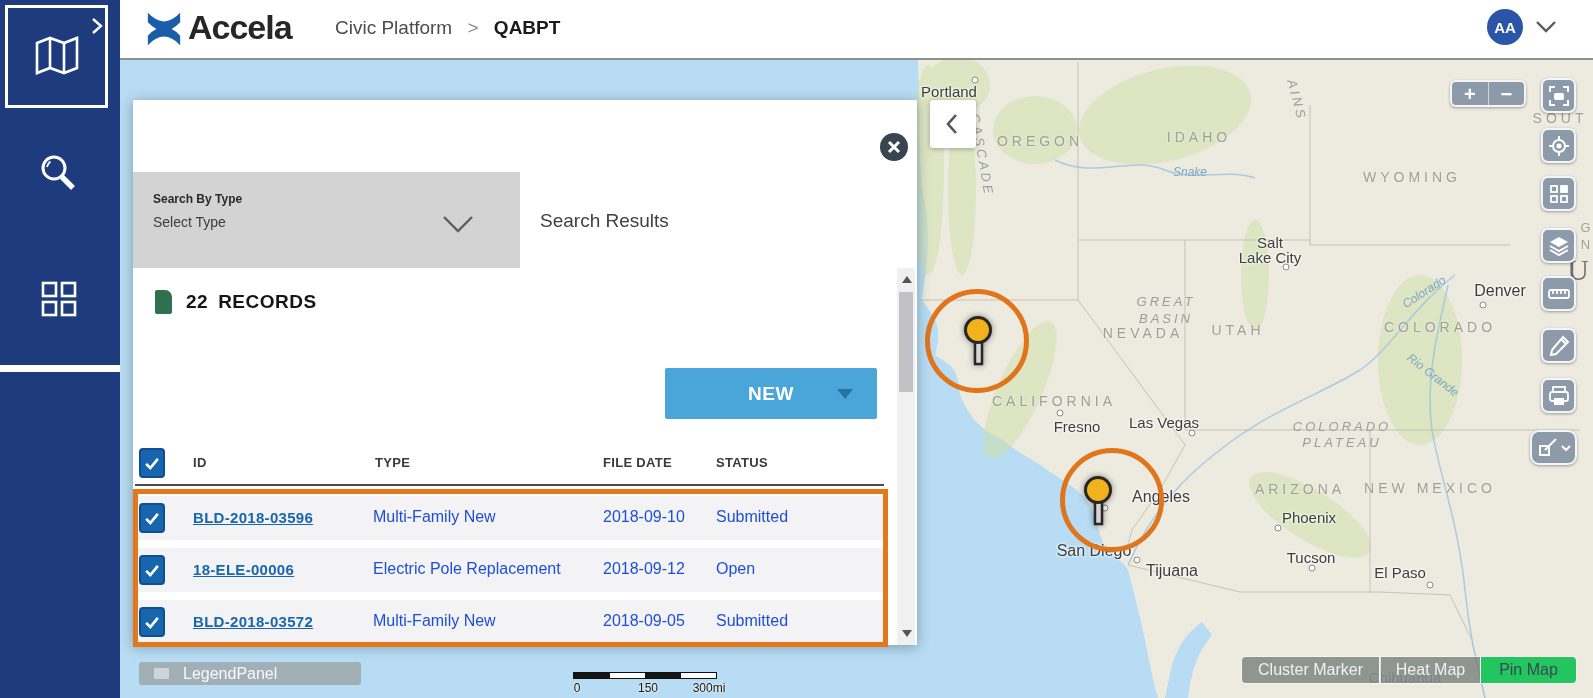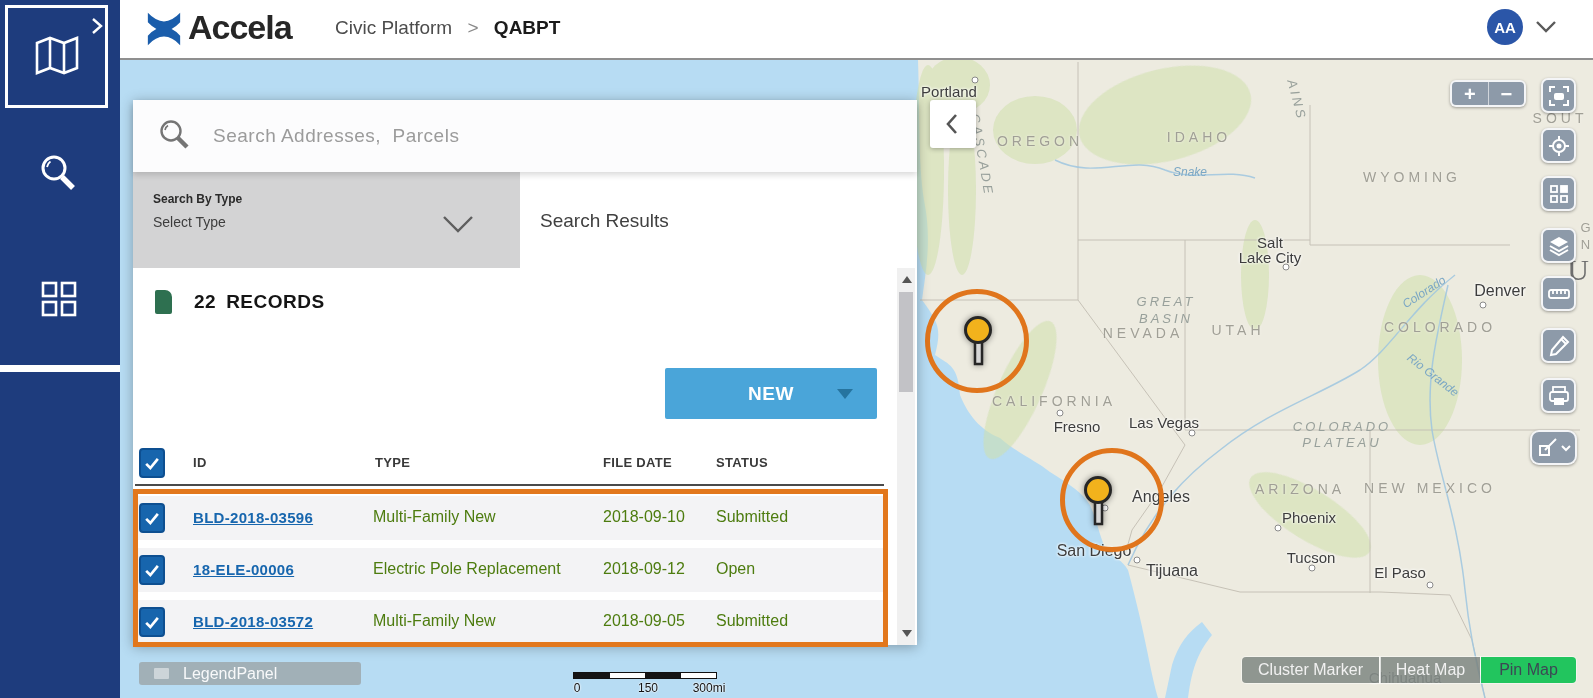--- a/index.html
+++ b/index.html
@@ -73,34 +73,34 @@
   #search-input::placeholder{color:#9b9b9b;letter-spacing:.5px;}
   #type-selector{left:0;top:72px;width:387px;height:96px;background:#d3d3d4;cursor:pointer;}
   #type-label{left:20px;top:20px;font-size:12px;font-weight:bold;color:#2b2b2b;}
   #type-value{left:20px;top:42px;font-size:14px;color:#3d3d3d;}
   #results-header{left:387px;top:72px;width:397px;height:96px;background:#fff;}
   #results-title{left:20px;top:38px;font-size:19px;color:#404040;}
   #close-btn{left:747px;top:33px;width:28px;height:28px;border-radius:50%;background:#3a4450;
              display:flex;align-items:center;justify-content:center;cursor:pointer;}
   #records-line{left:22px;top:190px;display:flex;align-items:center;}
   #doc-icon{width:17px;height:24px;background:#2e7050;border-radius:2px 7px 2px 2px;}
-  #records-text{margin-left:22px;font-size:19px;font-weight:bold;color:#151515;letter-spacing:.5px;}
+  #records-text{margin-left:14px;font-size:19px;font-weight:bold;color:#151515;letter-spacing:.5px;}
   #records-text span{margin-right:10px;}
   #new-btn{left:532px;top:268px;width:212px;height:51px;background:#4aa5d9;border-radius:2px;
            display:flex;align-items:center;justify-content:center;cursor:pointer;}
   #new-btn .lbl{color:#fff;font-size:19px;font-weight:bold;letter-spacing:.5px;text-align:center;}
   #new-btn .tri{position:absolute;right:24px;top:21px;width:0;height:0;
                 border-left:8px solid transparent;border-right:8px solid transparent;
                 border-top:10px solid #26749f;}
   .checkbox{width:26px;height:30px;background:#1765ad;border:2px solid #0d4f91;border-radius:4px;
             display:flex;align-items:center;justify-content:center;cursor:pointer;}
   .col-head{font-size:13px;font-weight:bold;color:#3a3a3a;letter-spacing:.3px;}
   #head-underline{left:2px;top:384px;width:749px;height:2px;background:#4a4a4a;}
   .row{left:0;width:752px;height:44px;background:#f3f3f5;}
-  .row .cell{position:absolute;top:12px;font-size:16px;color:#4d7c0f;white-space:nowrap;}
+  .row .cell{position:absolute;top:12px;font-size:16px;color:#1d4ed8;white-space:nowrap;}
   .row .link{position:absolute;top:13px;font-size:15px;font-weight:bold;color:#1766ae;
              text-decoration:underline;letter-spacing:.3px;cursor:pointer;white-space:nowrap;}
   #scroll-track{left:764px;top:168px;width:18px;height:377px;background:#f0f0f0;}
   .scroll-arrow{left:5px;width:0;height:0;border-left:5px solid transparent;border-right:5px solid transparent;}
   #scroll-thumb{left:2px;top:24px;width:14px;height:100px;background:#c2c2c6;cursor:pointer;}
 
   #annotation-rect{left:133px;top:489px;width:755px;height:158px;border:5px solid #e2771c;z-index:25;}
 </style>
 </head>
 <body>
@@ -295,28 +295,20 @@
   </div>
 
   <div id="collapse-btn" class="abs">
     <svg width="20" height="28" viewBox="0 0 20 28" stroke="#555" stroke-width="2.6" fill="none">
       <path d="M13,5 L5,14 L13,23"></path>
     </svg>
   </div>
 
   <div id="panel" class="abs">
 
-    <div id="search-bar" class="abs">
-      <svg width="36" height="38" viewBox="0 0 36 38" style="margin-left:24px;" stroke="#757575" fill="none">
-        <circle cx="14" cy="14" r="9.5" stroke-width="2.4"></circle>
-        <path d="M8,13 a6.5,6.5 0 0 1 3,-4.5" stroke-width="1.6"></path>
-        <path d="M21,21 L30,30" stroke-width="4.5"></path>
-      </svg>
-      <input id="search-input" type="text" placeholder="Search Addresses,  Parcels" style="">
-    </div>
 
     <div id="type-selector" class="abs">
       <div id="type-label" class="abs">Search By Type</div>
       <div id="type-value" class="abs">Select Type</div>
       <svg class="abs" style="left:308px;top:42px;" width="34" height="20" viewBox="0 0 34 20" stroke="#5e5e5e" stroke-width="2.4" fill="none">
         <path d="M3,3 L17,17 L31,3"></path>
       </svg>
     </div>
 
     <div id="results-header" class="abs">

